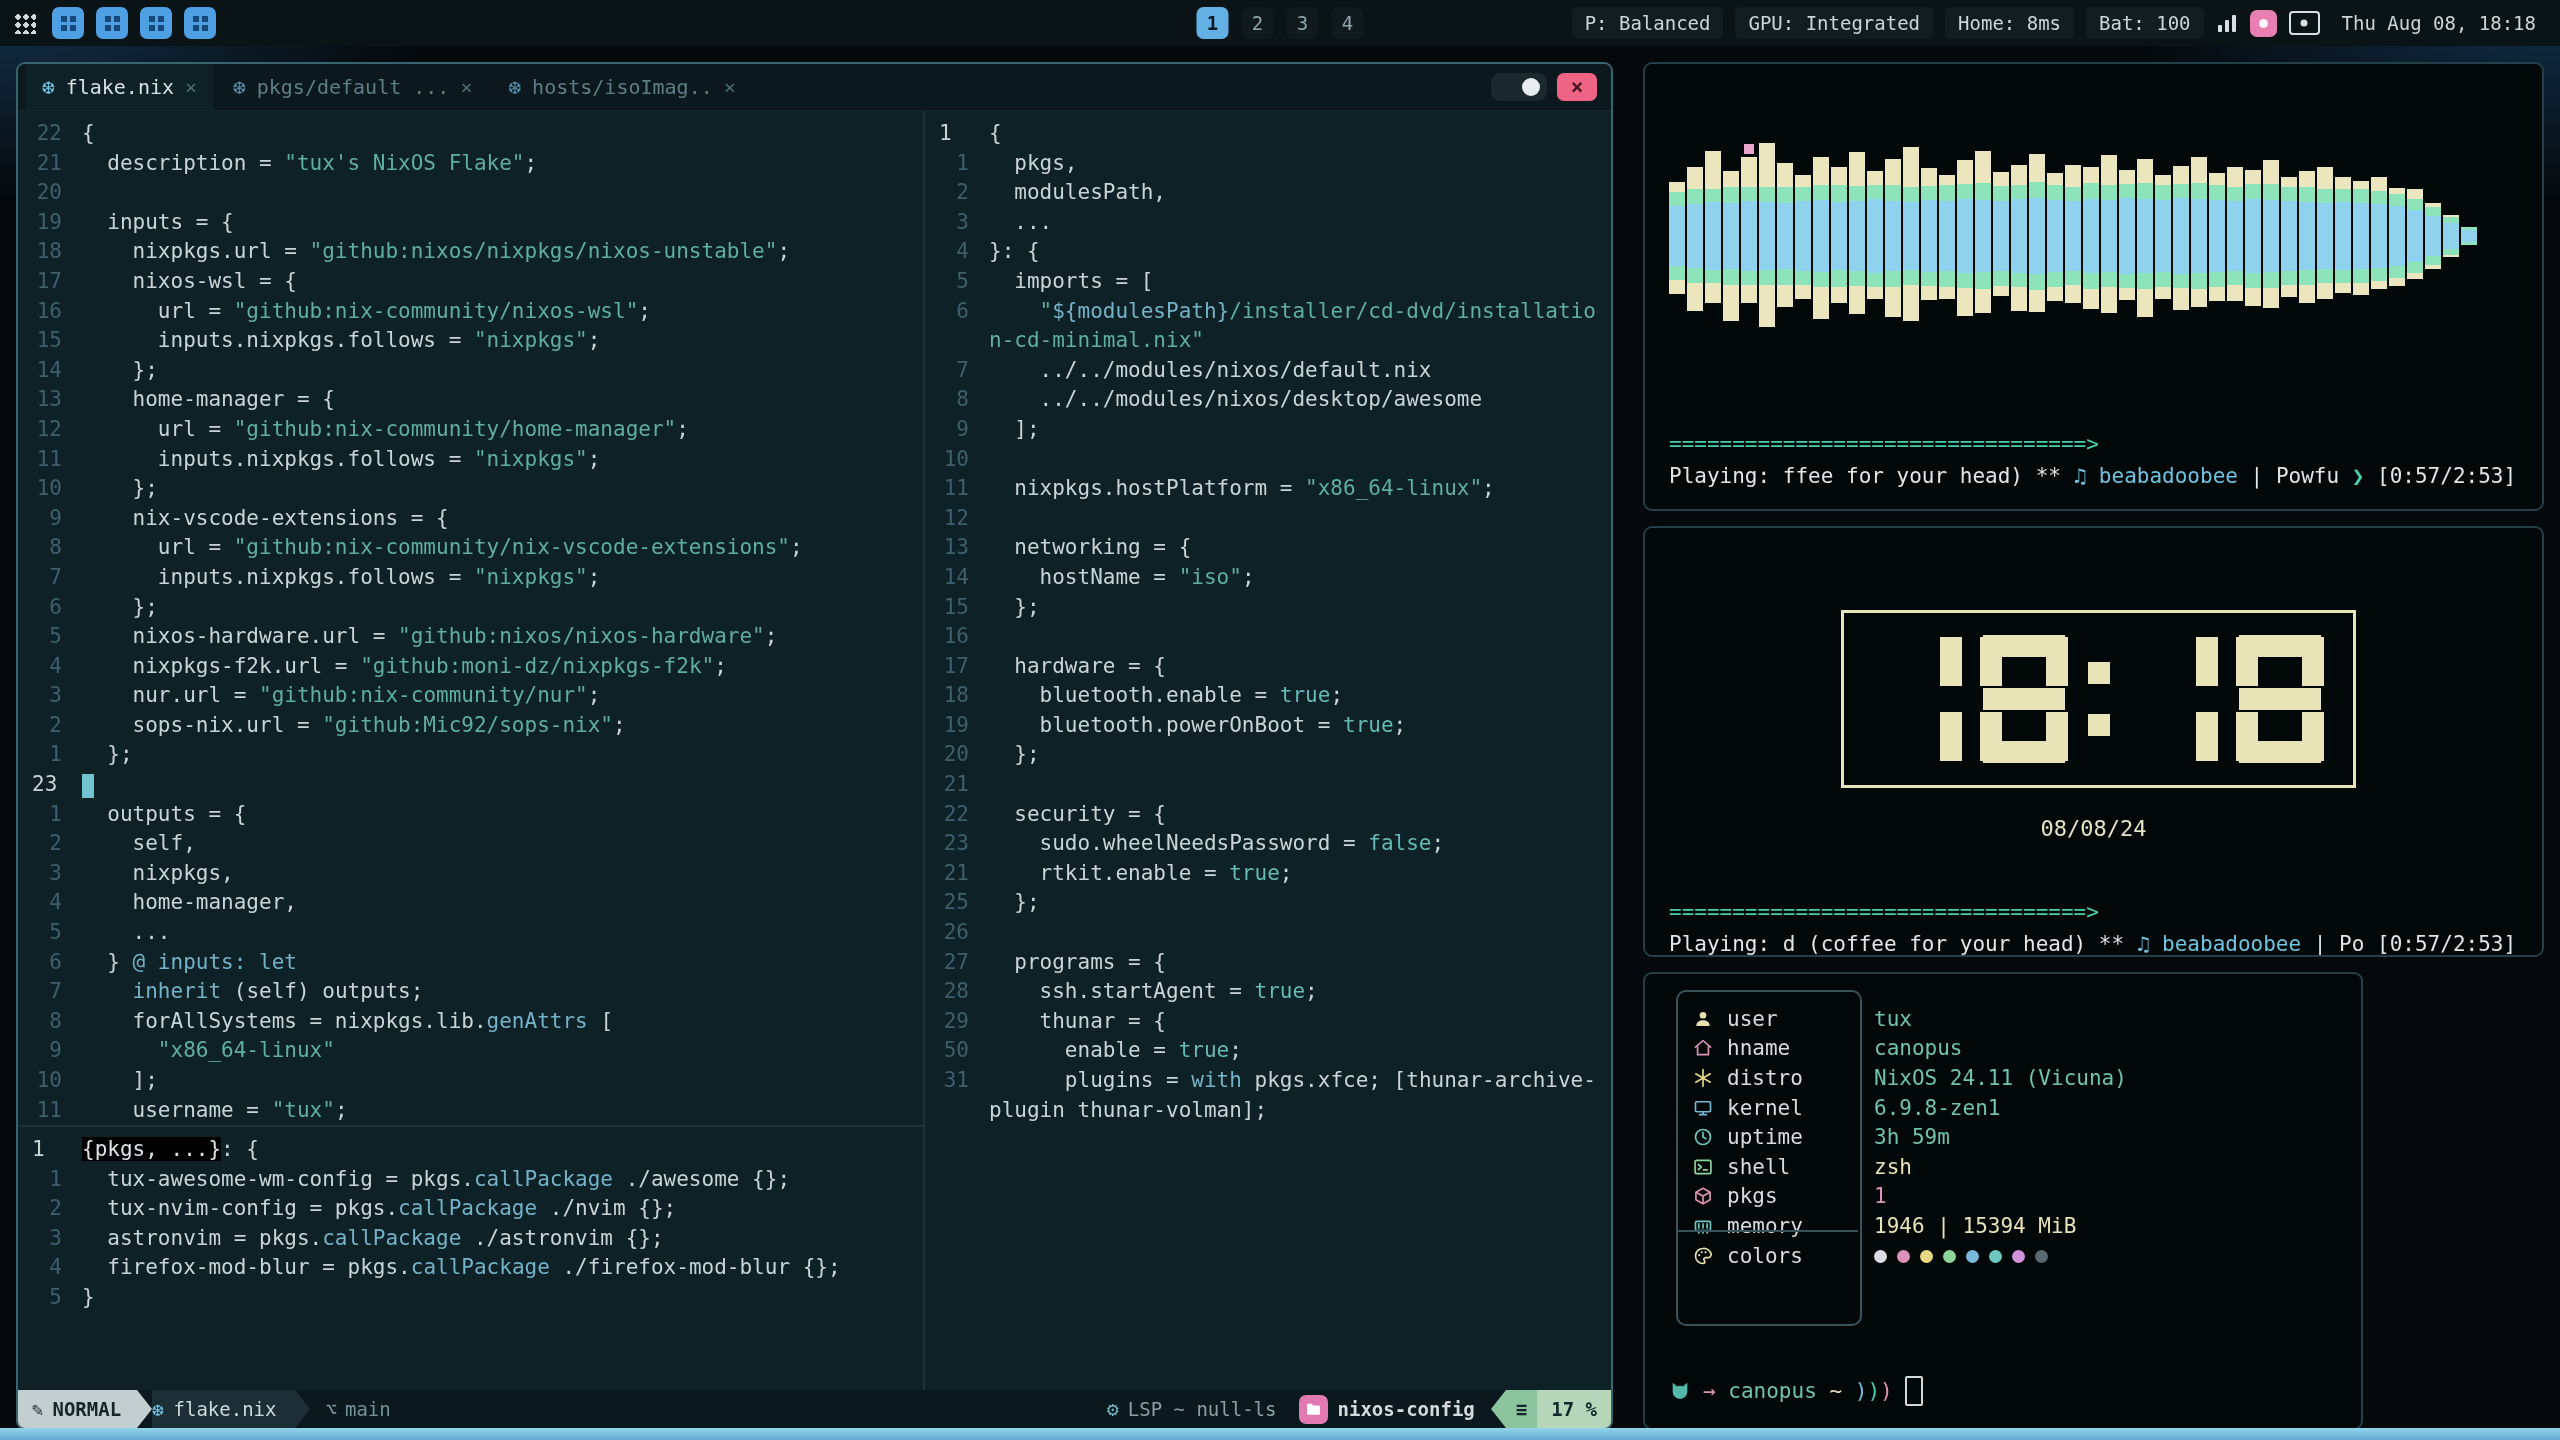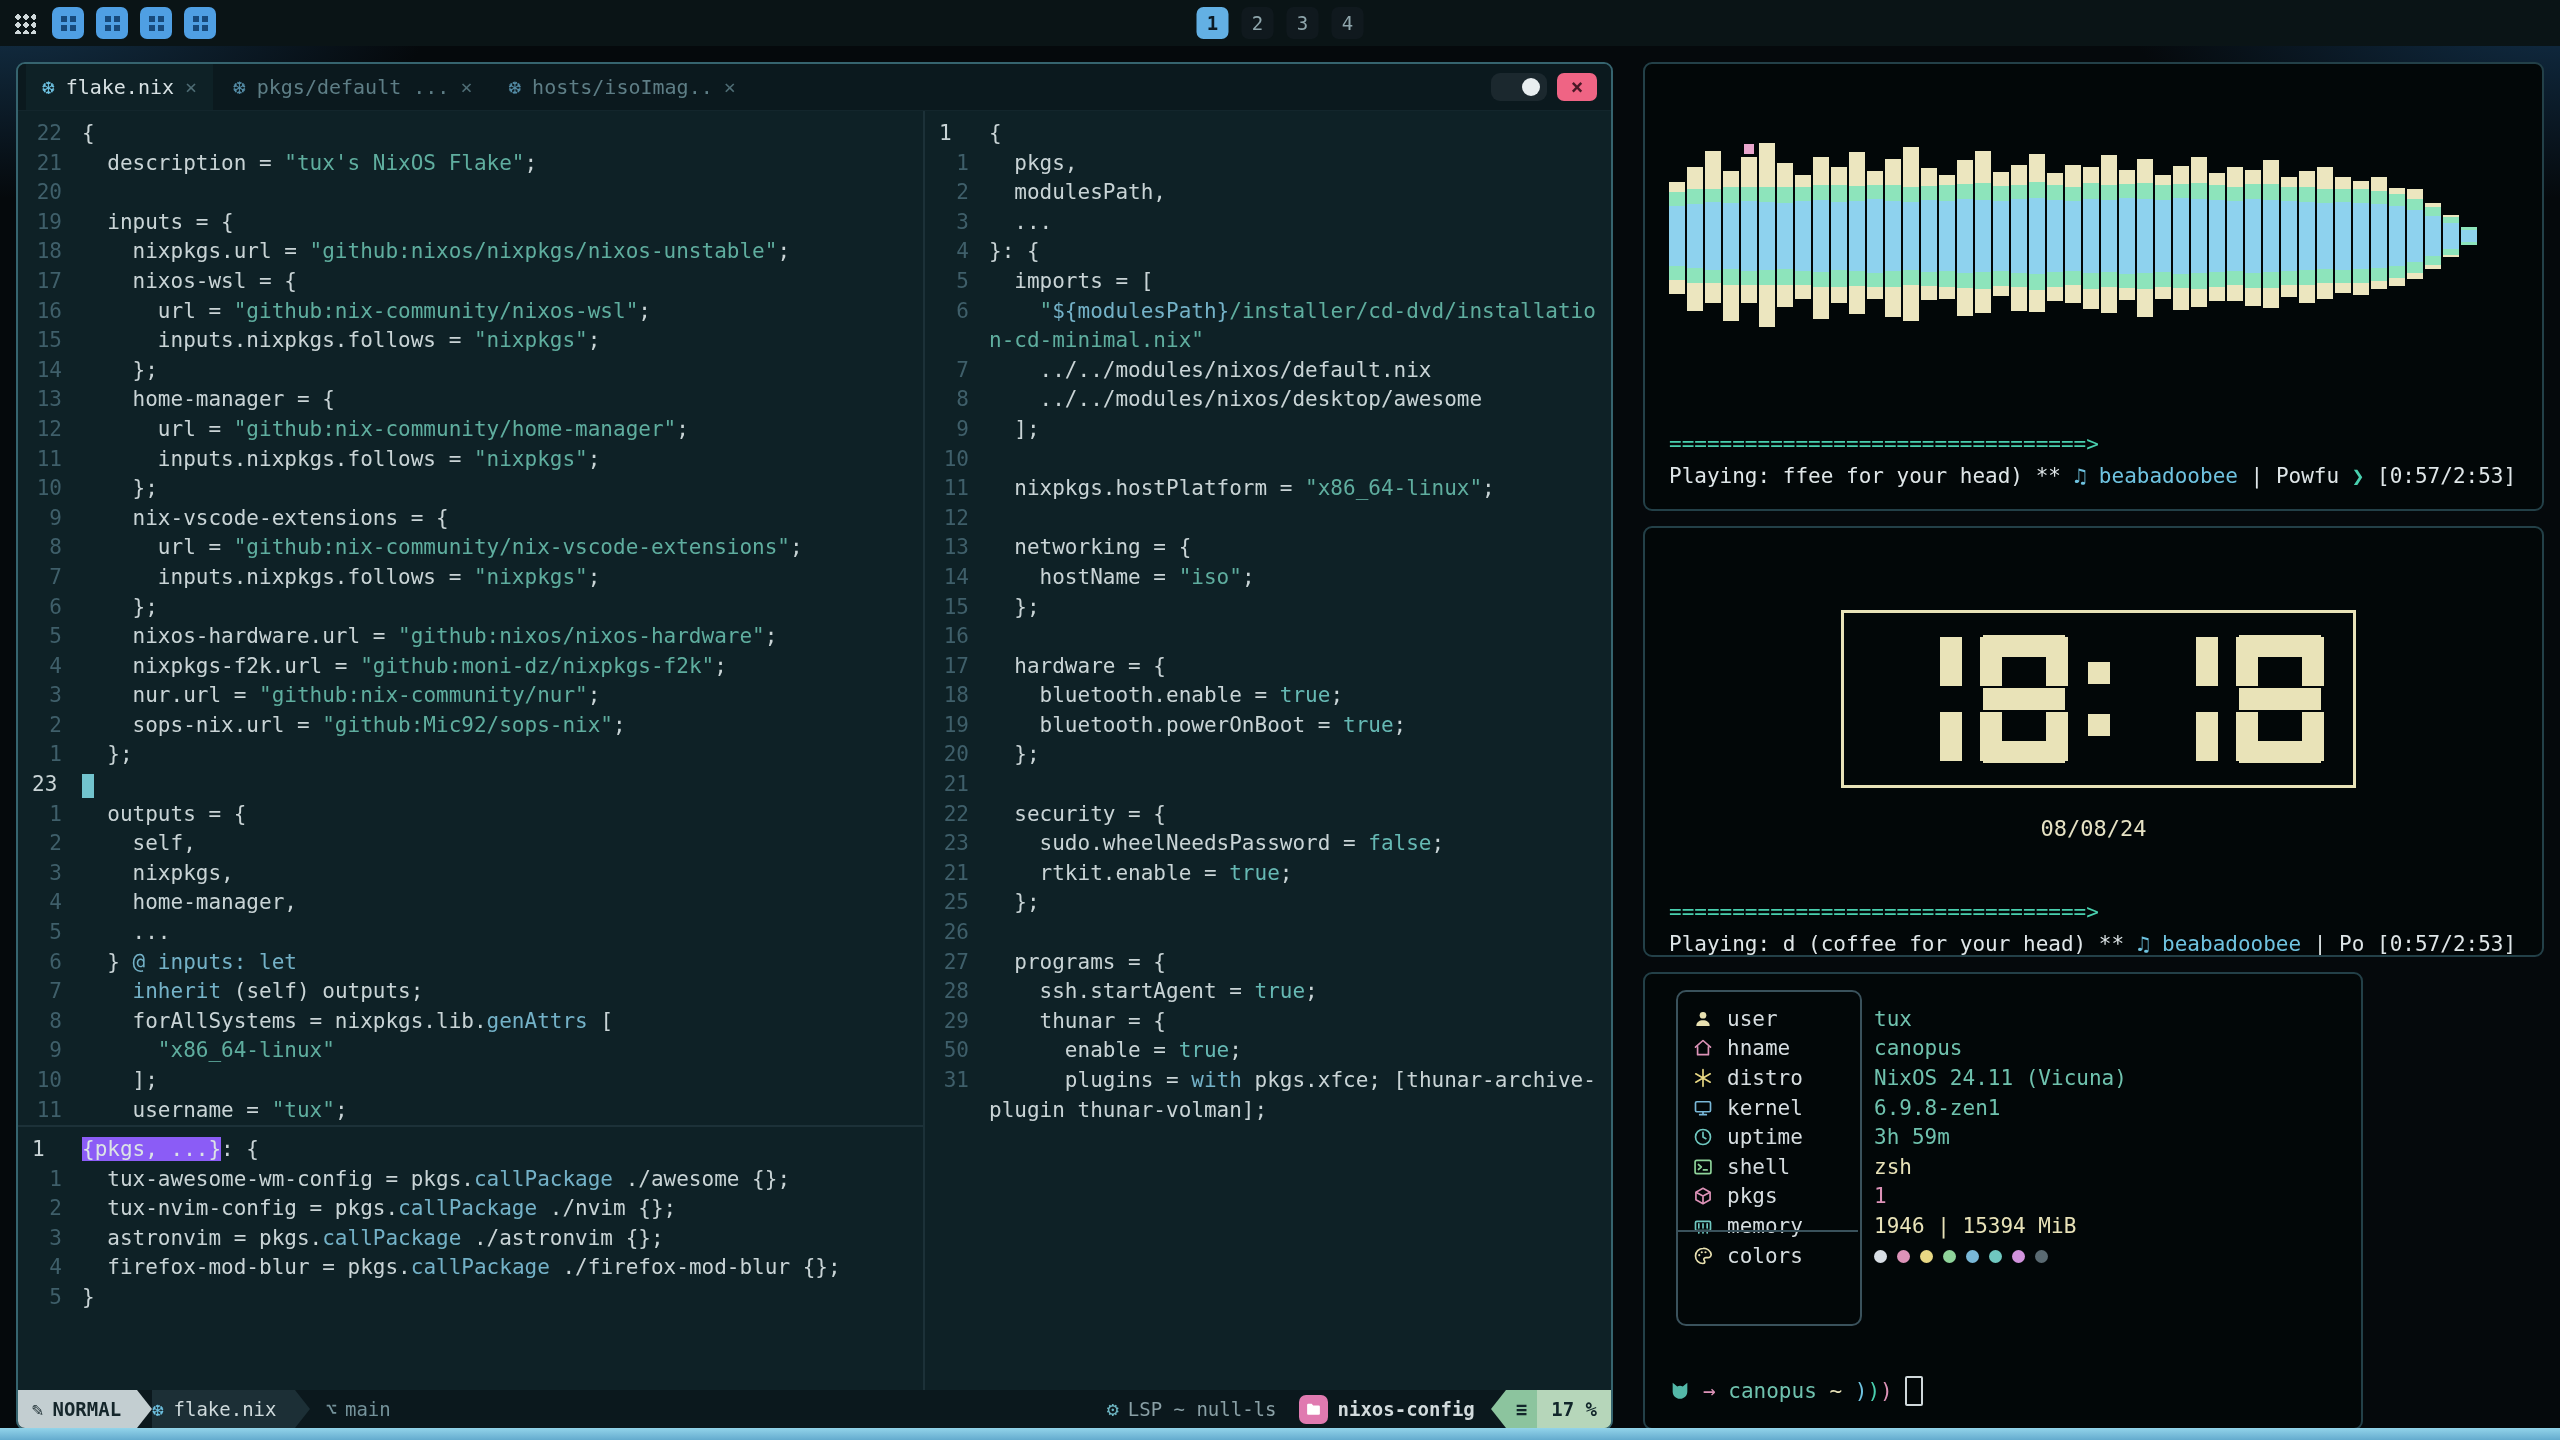--- a/index.html
+++ b/index.html
@@ -66,21 +66,21 @@
   .col-left{width:905px;flex:0 0 905px;display:flex;flex-direction:column;border-right:2px solid #1c3138;min-height:0;}
   .pane{overflow:hidden;}
   .pane-flake{height:1016px;flex:0 0 1016px;border-bottom:2px solid #1c3138;padding-top:8px;box-sizing:border-box;}
   .pane-pkgs{flex:1 1 auto;padding-top:8px;}
   .pane-iso{flex:1 1 auto;padding-top:8px;}
   .cl{display:flex;height:29.6px;line-height:29.6px;font-size:21px;white-space:pre;}
   .ln{flex:0 0 64px;width:64px;text-align:right;padding-right:20px;box-sizing:border-box;color:#3f5f6a;}
   .ln.abs{text-align:left;padding-left:14px;padding-right:0;color:#c9d4d6;}
   .lt{white-space:pre;}
   .sg-f{color:#c9d4d6}.sg-s{color:#5fae9f}.sg-b{color:#74b2c8}.sg-c{color:#66b9b4}.sg-i{color:#74b2c8}
-  .sg-h{background:#8b5cf6;color:#dce4e6}
+  .sg-h{background:#000000;color:#dce4e6}
   .sg-x{color:#dfe6e8}.sg-a{color:#6fc3e0}.sg-g{color:#49cfae}.sg-t{color:#6fc2ae}
   .sg-p{color:#dd93b8}.sg-y{color:#e8e2b8}
   .block-cursor{display:inline-block;width:12px;height:24px;background:#72c4ce;transform:translateY(4px);}
 
   
   .statusline{flex:0 0 38px;background:#0b181d;display:flex;align-items:center;font-size:19px;overflow:hidden;}
   .sl-mode{height:100%;display:flex;align-items:center;gap:9px;background:#c3ced1;color:#15262b;
     font-weight:bold;padding:0 16px 0 14px;}
   .tri{width:0;height:0;border-top:19px solid transparent;border-bottom:19px solid transparent;}
   .tri-mode{border-left:15px solid #c3ced1;}
@@ -157,20 +157,34 @@
       <span class="tag-icon"></span>
       <span class="tag-icon"></span>
       <span class="tag-icon"></span>
       <span class="tag-icon"></span>
     </div>
     <div class="tb-center">
       <span class="ws active">1</span>
       <span class="ws">2</span>
       <span class="ws">3</span>
       <span class="ws">4</span>
+    </div>
+    <div class="tb-right">
+      <span class="tb-item">P: Balanced</span>
+      <span class="tb-item">GPU: Integrated</span>
+      <span class="tb-item">Home: 8ms</span>
+      <span class="tb-item">Bat: 100</span>
+      <span class="sig">
+          <i></i>
+          <i></i>
+          <i></i>
+        </span>
+      <span class="rec-badge"></span>
+      <span class="cam"></span>
+      <span class="tb-clock">Thu Aug 08, 18:18</span>
     </div>
   </div>
 
   <div class="win editor">
     <div class="tabbar">
       <div class="tab active">
         <span class="nix">❆</span>
         <span>flake.nix</span>
         <span class="x">×</span>
       </div>

